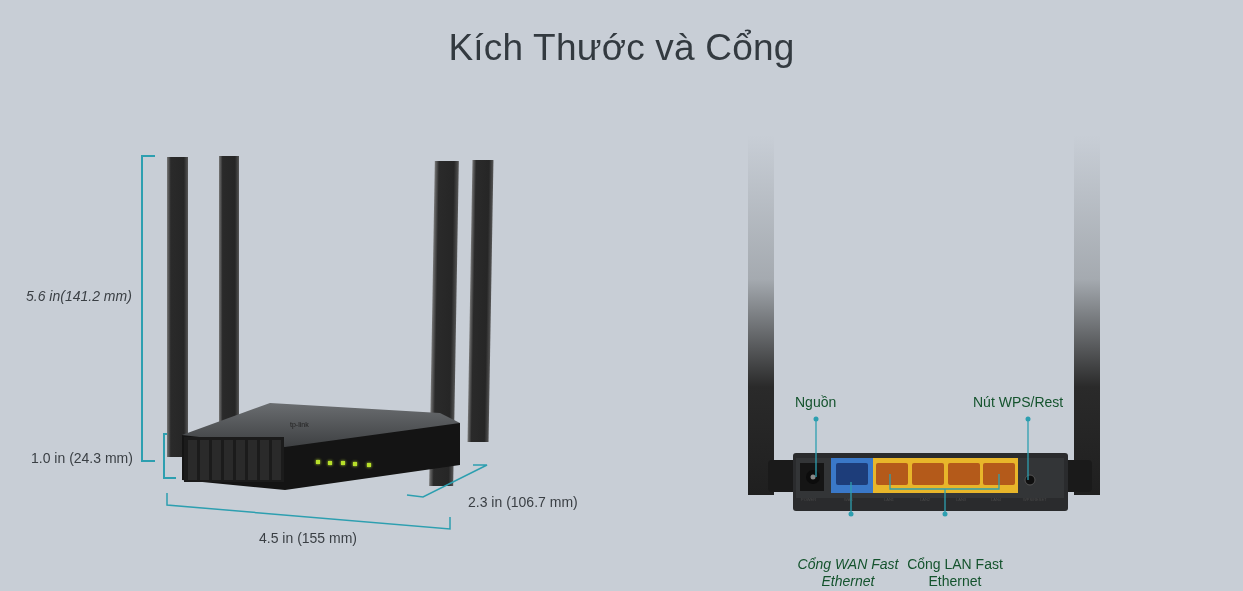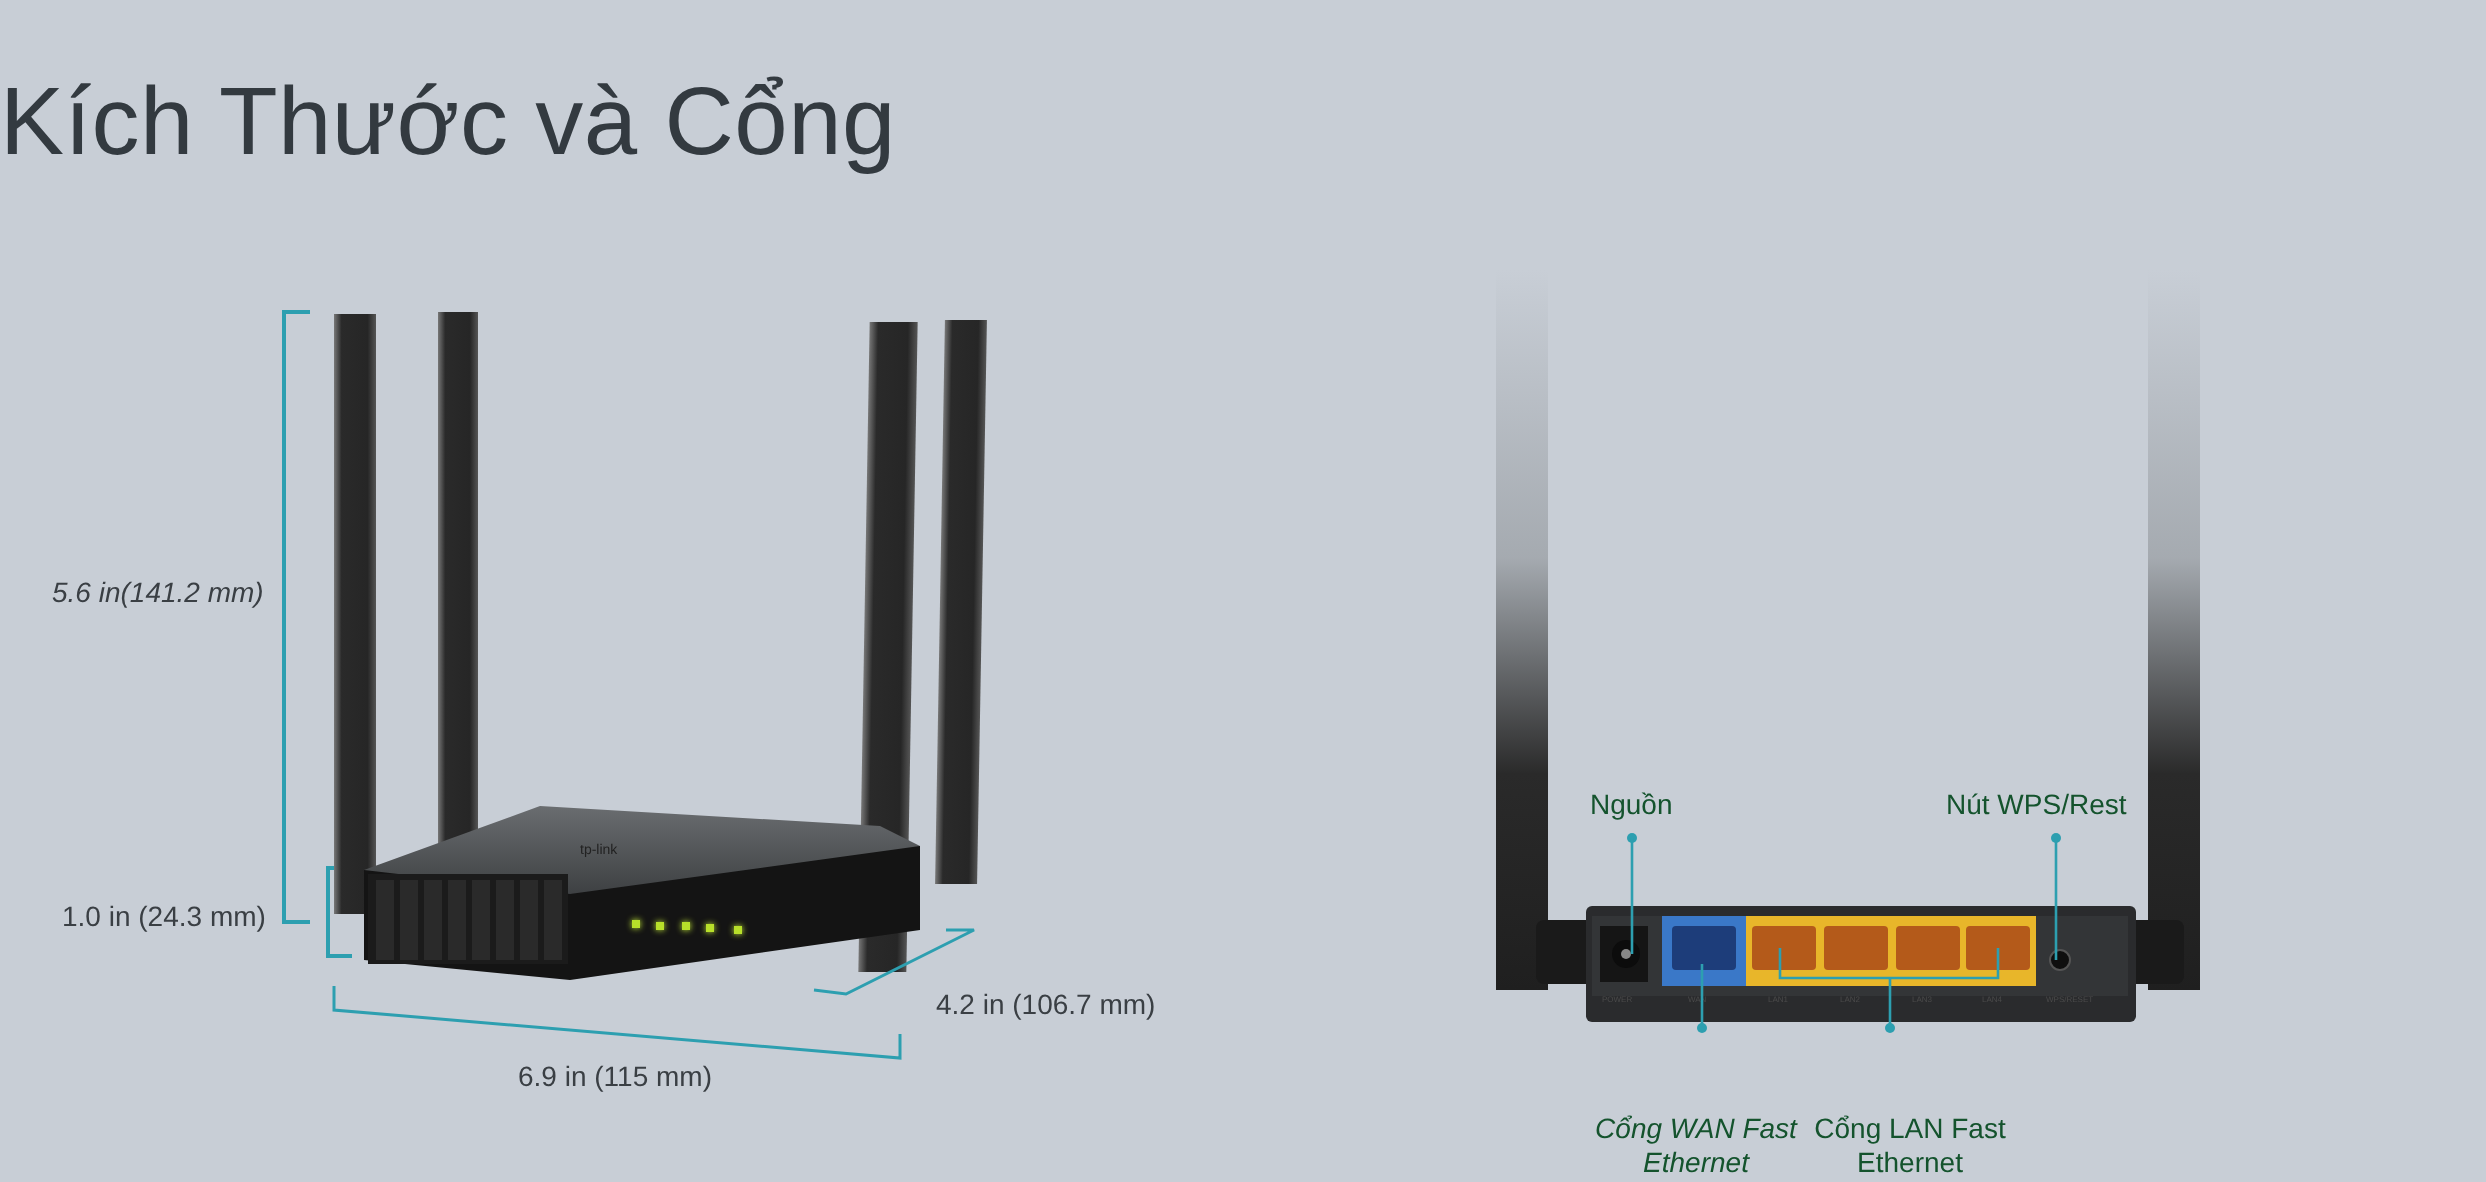--- a/index.html
+++ b/index.html
@@ -1,17 +1,17 @@
 <!DOCTYPE html>
 <html><head>
 <meta charset="utf-8">
 <style>
   html, body { margin:0; padding:0; }
   body { width:1243px; height:591px; background:#c8ced6; position:relative; overflow:hidden; font-family:"Liberation Sans", sans-serif; color:#333; }
-  .title { position:absolute; top:2px; left:0; width:1243px; font-size:48px; color:#333a40; font-weight:normal; letter-spacing:0.2px; }
+  .title { position:absolute; top:2px; left:0; width:1243px; text-align:center; font-size:37px; color:#333a40; font-weight:normal; letter-spacing:0.2px; }
   .dim-label { position:absolute; font-size:14px; color:#3a3f44; white-space:nowrap; }
   .port-label { position:absolute; font-size:14px; color:#14532d; text-align:center; line-height:17px; white-space:nowrap; }
   .abs { position:absolute; }
   .ant { position:absolute; background:linear-gradient(90deg,#777 0,#2a2a2a 18%,#262626 80%,#555 100%); }
   .led { position:absolute; width:4px; height:4px; background:#b8e02a; box-shadow:0 0 3px #d4ff3a; }
   .bline { position:absolute; background:#2d9fb0; }
 </style>
 </head>
 <body>
 
@@ -59,22 +59,22 @@
   <div class="led" style="left:316px;top:460px;"></div>
   <div class="led" style="left:328px;top:461px;"></div>
   <div class="led" style="left:341px;top:461px;"></div>
   <div class="led" style="left:353px;top:462px;"></div>
   <div class="led" style="left:367px;top:463px;"></div>
 
   <svg class="abs" style="left:160px;top:455px;" width="330" height="80">
     <polyline points="7,38 7,50 290,74 290,62" fill="none" stroke="#2d9fb0" stroke-width="1.5"></polyline>
     <polyline points="247,40 263,42 327,10 313,10" fill="none" stroke="#2d9fb0" stroke-width="1.5"></polyline>
   </svg>
-  <div class="dim-label" style="left:259px;top:530px;">6.9 in (115 mm)</div>
-  <div class="dim-label" style="left:468px;top:494px;">4.2 in (106.7 mm)</div>
+  <div class="dim-label" style="left:259px;top:530px;">4.5 in (155 mm)</div>
+  <div class="dim-label" style="left:468px;top:494px;">2.3 in (106.7 mm)</div>
 </div>
 
 <div>
   <div class="abs" style="left:748px;top:135px;width:26px;height:360px;background:linear-gradient(180deg,rgba(200,206,214,1) 0%,rgba(150,155,160,0.7) 40%,#2a2a2a 70%,#1f1f1f 100%);"></div>
   <div class="abs" style="left:1074px;top:135px;width:26px;height:360px;background:linear-gradient(180deg,rgba(200,206,214,1) 0%,rgba(150,155,160,0.7) 40%,#2a2a2a 70%,#1f1f1f 100%);"></div>
 
   <svg class="abs" style="left:760px;top:450px;" width="340" height="65">
     <rect x="8" y="10" width="30" height="32" rx="4" fill="#1a1a1a"></rect>
     <rect x="302" y="10" width="30" height="32" rx="4" fill="#1a1a1a"></rect>
     <rect x="33" y="3" width="275" height="58" rx="3" fill="#2a2b2d"></rect>

